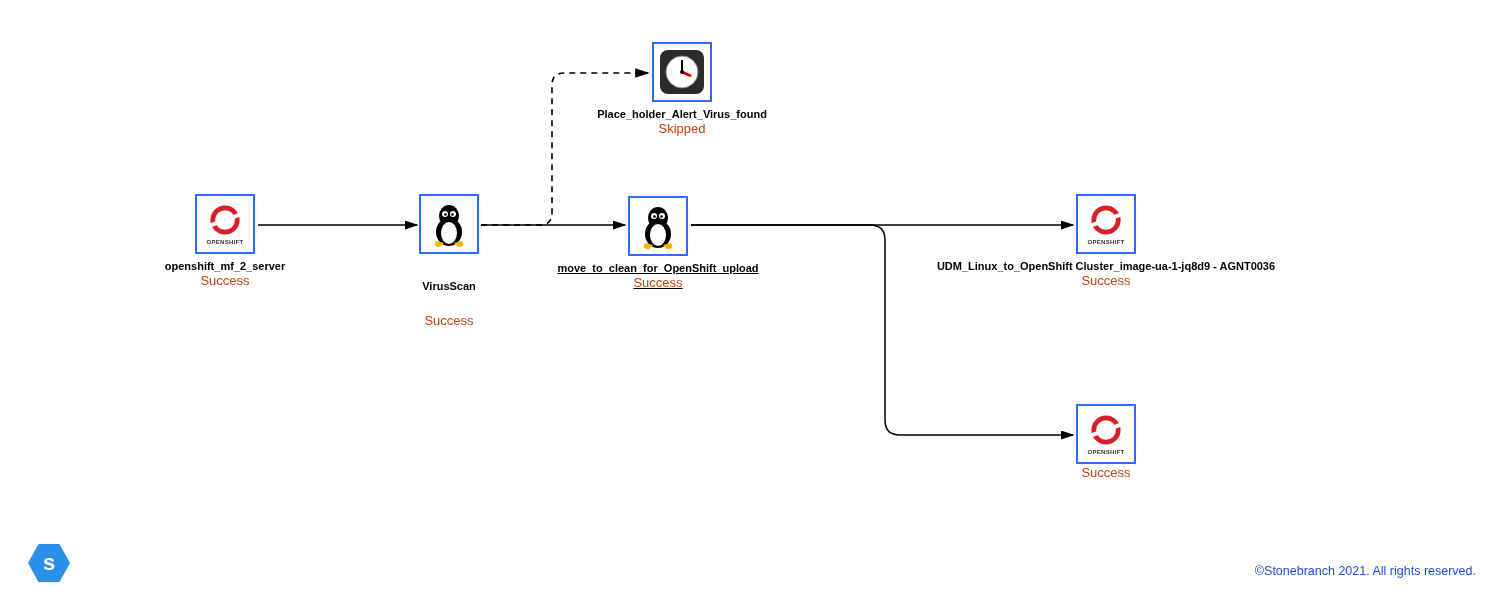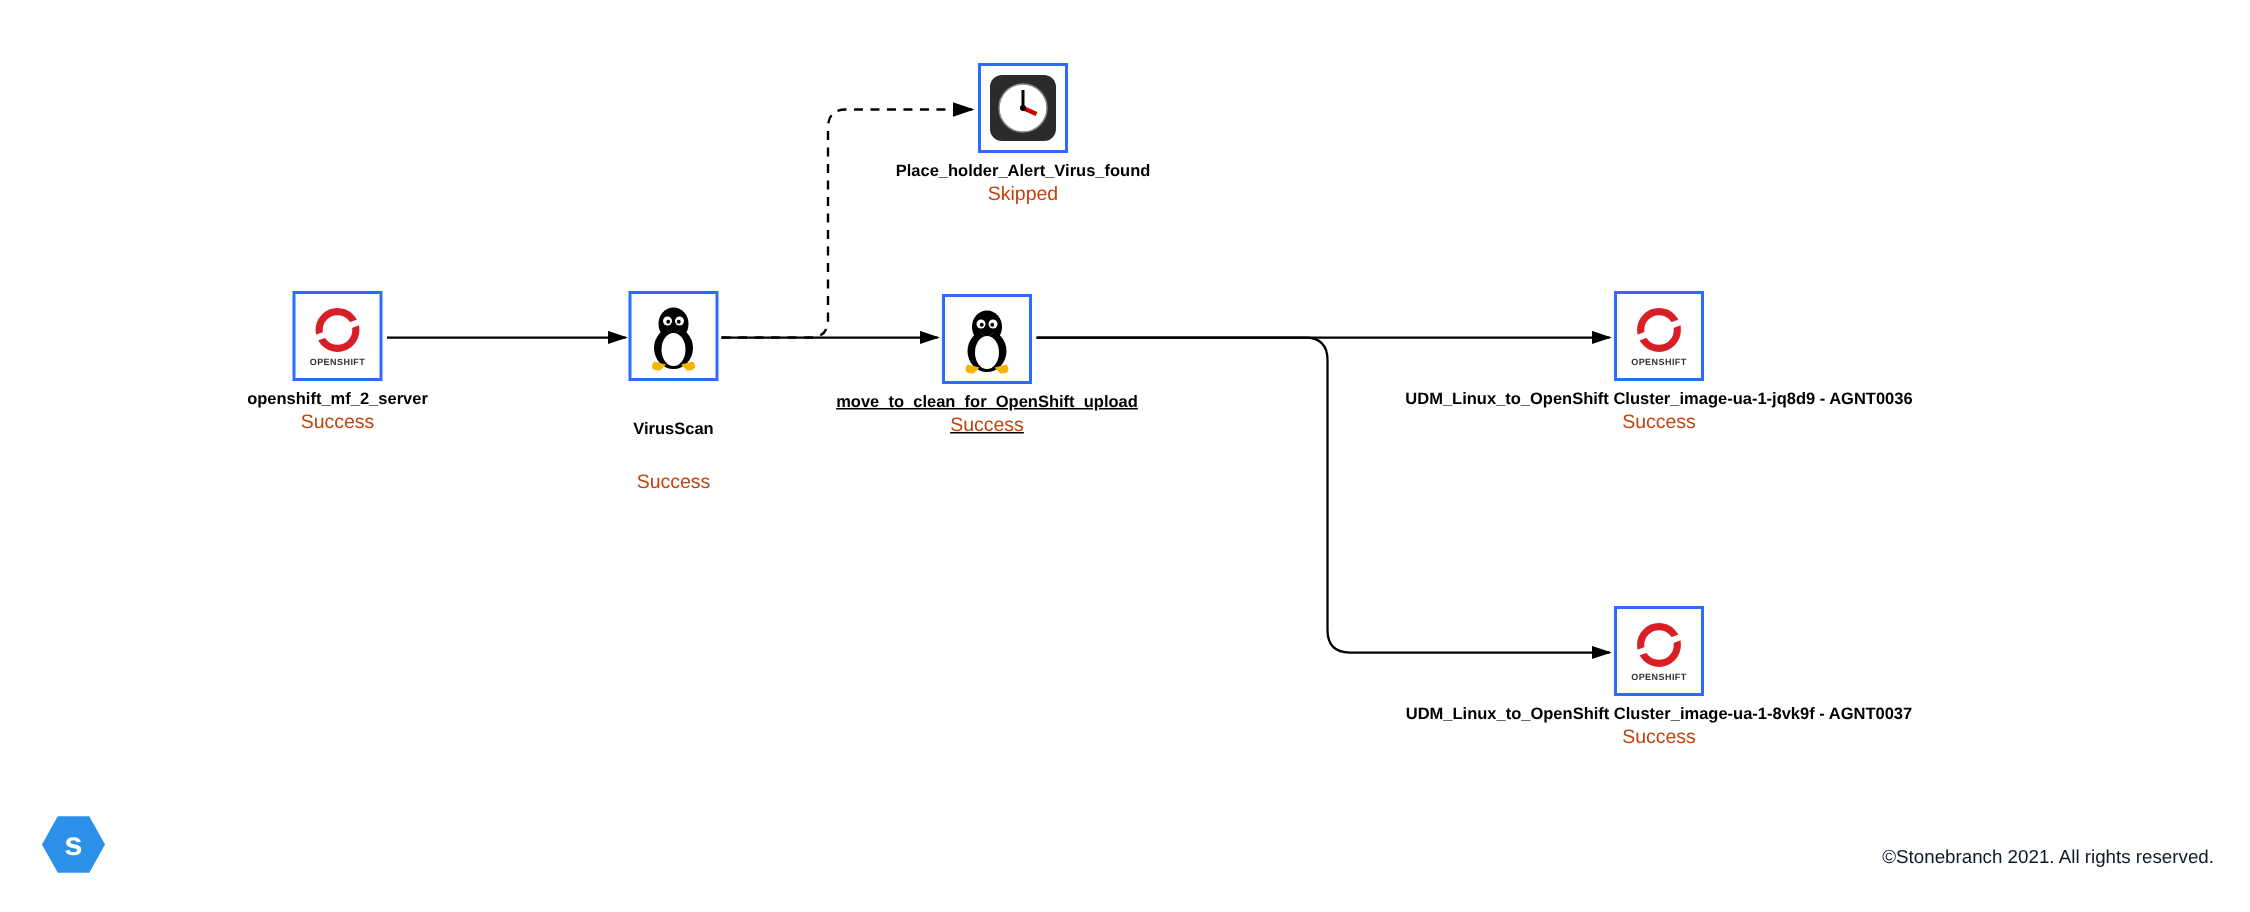--- a/index.html
+++ b/index.html
@@ -21,21 +21,21 @@
   svg.connectors { position: absolute; top: 0; left: 0; width: 1500px; height: 608px; pointer-events: none; }
 
   .footer-logo { position: absolute; left: 28px; bottom: 24px; display: flex; align-items: center; gap: 8px; }
   .logo-hex {
     width: 42px; height: 42px; background: #2a90e8;
     clip-path: polygon(25% 5%, 75% 5%, 100% 50%, 75% 95%, 25% 95%, 0% 50%);
     display:flex; align-items:center; justify-content:center;
     color:#fff; font-weight:700; font-size:22px; border-radius:6px;
   }
   .logo-text { font-size: 24px; font-weight: 600; color: #145a9e; letter-spacing: 0.5px; }
-  .copyright { position: absolute; right: 24px; bottom: 30px; font-size: 12.5px; color: #0f172a; margin-top: 20px; }
+  .copyright { position: absolute; right: 24px; bottom: 30px; font-size: 12.5px; color: #1d4ed8; margin-top: 20px; }
 
   .openshift-wrap { display:flex; flex-direction:column; align-items:center; justify-content:center; }
   .openshift-word { font-size:6px; letter-spacing:0.3px; font-weight:700; color:#333; margin-top:2px; }
 </style>
 </head>
 <body>
 
 <div class="canvas">
 
   <svg class="connectors">
@@ -139,21 +139,20 @@
   <div class="node" style="left:1046px; top:404px; width:120px;">
     <div class="node-box">
       <div class="openshift-wrap">
         <svg class="icon" style="width:34px;height:34px" viewBox="0 0 50 50">
           <circle cx="25" cy="25" r="18" fill="none" stroke="#d81f26" stroke-width="7"></circle>
           <rect x="2" y="22" width="46" height="6" fill="#fff" transform="rotate(-20 25 25)"></rect>
         </svg>
         <div class="openshift-word">OPENSHIFT</div>
       </div>
     </div>
-    <div class="node-label">UDM_Linux_to_OpenShift Cluster_image-ua-1-8vk9f - AGNT0037</div>
     <div class="node-status">Success</div>
   </div>
 
   <div class="footer-logo">
     <div class="logo-hex">
       <span>s</span>
     </div>
   </div>
   <div class="copyright">©Stonebranch 2021. All rights reserved.</div>
 

